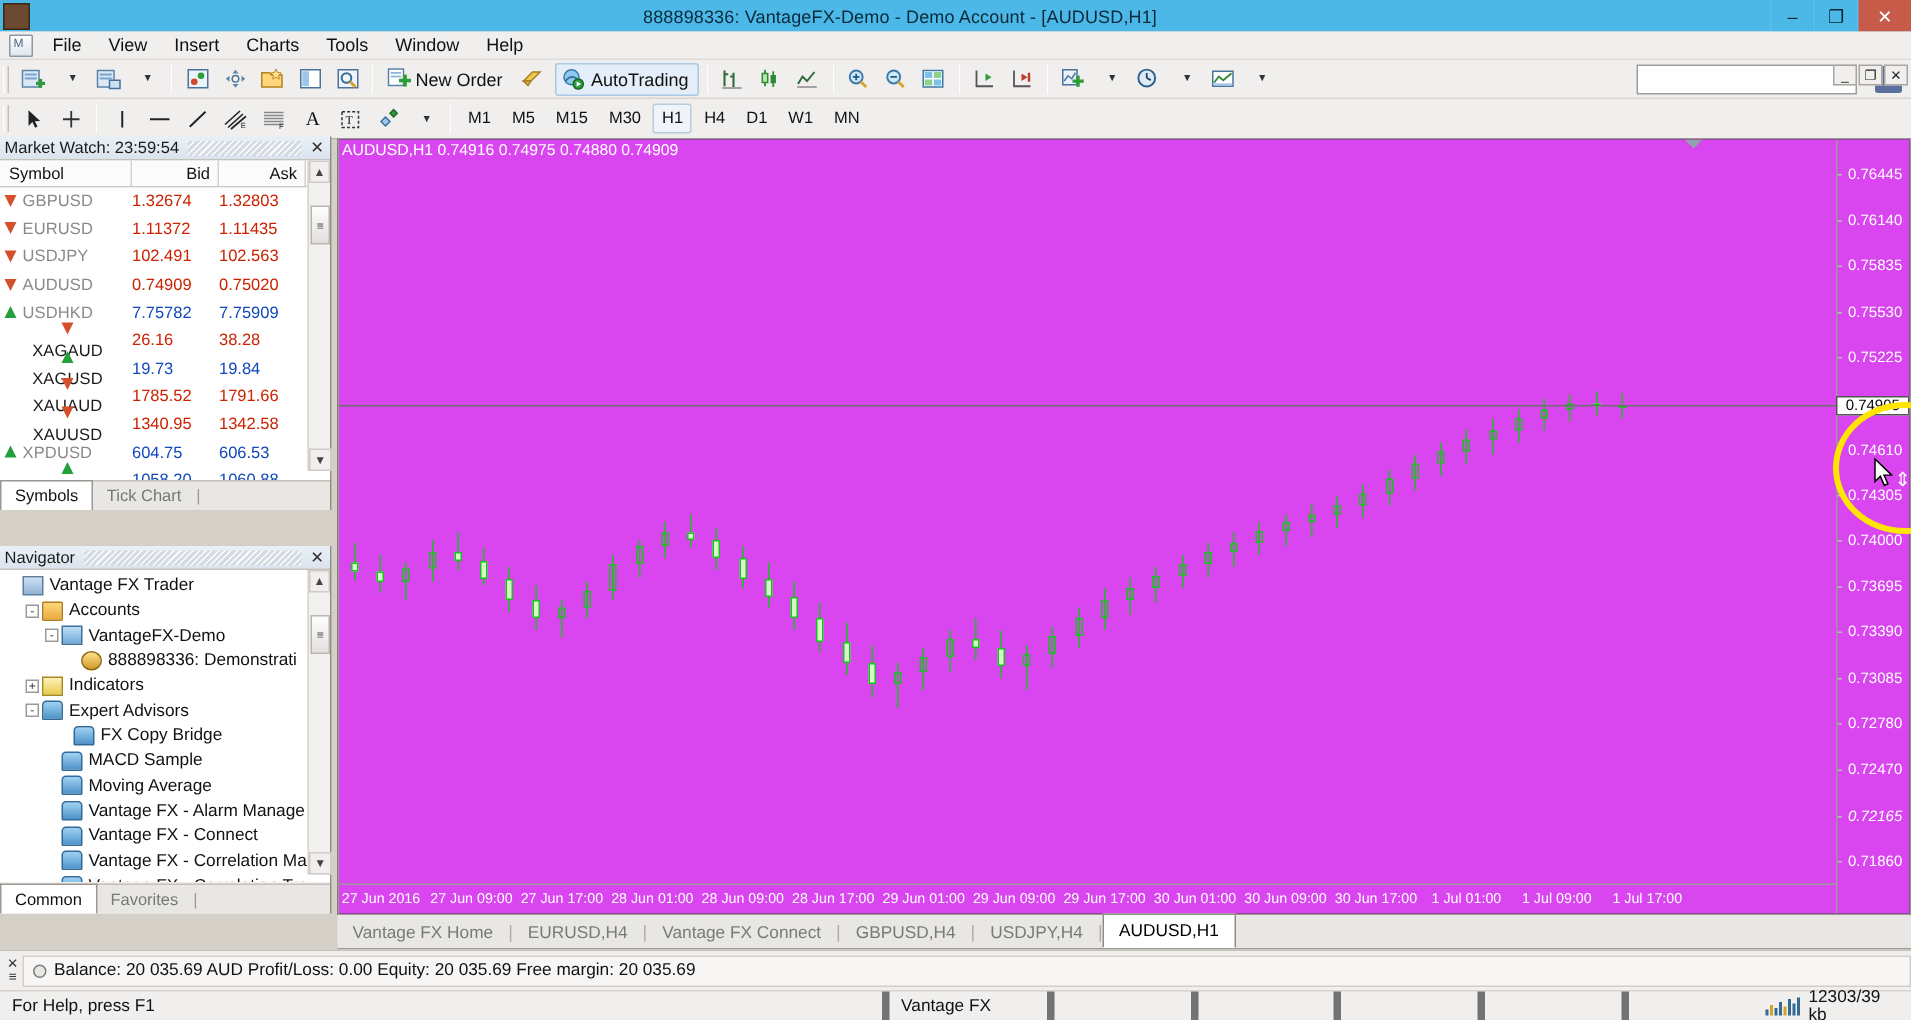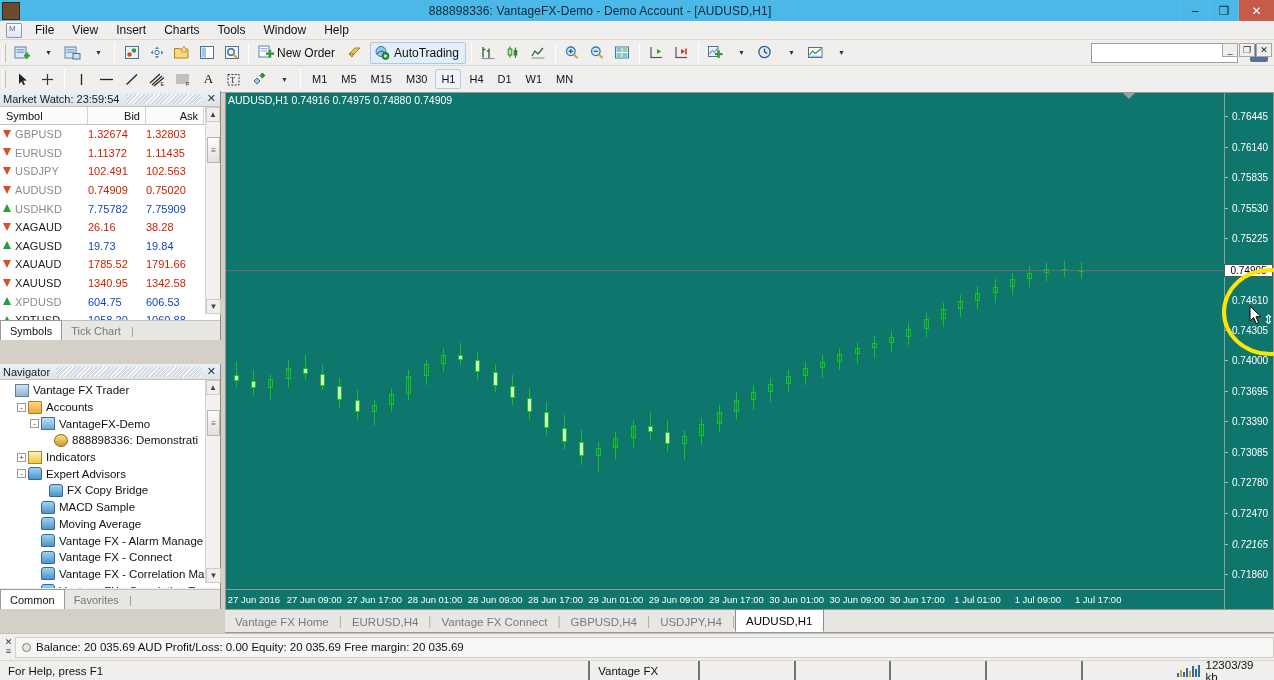--- a/index.html
+++ b/index.html
@@ -126,21 +126,21 @@
   .mw-head div { border-right: 1px solid #d6d2cc; display: flex; align-items: center; }
   .mw-c1 { width: 88px; padding-left: 6px; }
   .mw-c2 { width: 58px; justify-content: flex-end; padding-right: 5px; }
   .mw-c3 { width: 58px; justify-content: flex-end; padding-right: 5px; }
   .mw-rows { height: 205px; overflow: hidden; background: #fff; }
   .mw-row { display: flex; height: 18.6px; align-items: center; font-size: 11px; }
   .mw-row .sym {
     width: 88px; padding-left: 2px; display: flex; align-items: center; gap: 3px;
     color: #8a8a8a; letter-spacing: .1px;
   }
-  .mw-row.dark .sym { color: #1a1a1a; }
+  .mw-row.dark .sym { color: #1a1a1a; flex-direction: column; }
   .arr { width: 10px; height: 11px; display: inline-block; position: relative; }
   .arr::before {
     content: ""; position: absolute; left: 1px; top: 1px;
     border-left: 4px solid transparent; border-right: 4px solid transparent;
   }
   .arr.up::before { border-bottom: 8px solid #23a03a; }
   .arr.down::before { border-top: 8px solid #d4502a; }
   .mw-row .bid, .mw-row .ask {
     width: 58px; padding-right: 5px; font-size: 11px;
   }
@@ -193,21 +193,21 @@
   .ic-acct { background: linear-gradient(#bfe0f6,#6fa8d6); border: 1px solid #3f6f9c; }
   .ic-user { background: linear-gradient(#ffe08a,#cf9a2c); border: 1px solid #8e6a12; border-radius: 50%; }
   .ic-ind { background: linear-gradient(#fff0b8,#e8c94e); border: 1px solid #a8891c; }
   .ic-ea { background: linear-gradient(#9fd2f2,#4f93c8); border: 1px solid #2f6a98; border-radius: 3px 3px 1px 1px; }
 
   
   #chartwin {
     position: absolute; left: 225px; top: 92px; width: 1049px; height: 518px;
     background: #000; border: 1px solid #9b9792;
   }
-  #chart-inner { position: absolute; inset: 0; background: #0f766e; overflow: hidden; }
+  #chart-inner { position: absolute; inset: 0; background: #d946ef; overflow: hidden; }
   .chart-header {
     position: absolute; left: 2px; top: 1px; font-size: 10.5px; color: #fff;
     font-family: "Liberation Sans", sans-serif; white-space: nowrap; z-index: 6;
   }
   .top-marker {
     position: absolute; top: 0px; left: 897px; width: 0; height: 0; z-index: 7;
     border-left: 6px solid transparent; border-right: 6px solid transparent;
     border-top: 6px solid #93a0ad;
   }
   .pricescale {
@@ -292,21 +292,21 @@
     gap: 5px;
   }
   .dot-ic { width: 9px; height: 9px; border: 1px solid #7d7d7d; border-radius: 50%; background: #e8e6e3; }
 
   .statusbar {
     position: absolute; left: 0; top: 660px; width: 1274px; height: 20px;
     background: #f0efee; border-top: 1px solid #d6d2cc; display: flex; align-items: center;
     font-size: 11.5px; color: #111;
   }
   .sb-cell { height: 20px; display: flex; align-items: center; padding: 0 8px;
-             border-left: 2px solid #737373; }
+             border-left: 5px solid #737373; }
   .sb-first { border-left: 0; width: 620px; }
   .sb-blank { width: 100px; }
   .sb-net { margin-left: auto; display: flex; align-items: center; gap: 6px; padding-right: 10px; }
   .netbars { display: flex; align-items: flex-end; gap: 1px; height: 12px; }
   .netbars i { width: 2px; display: block; }
 </style>
 </head>
 <body>
 
 <div id="app">

